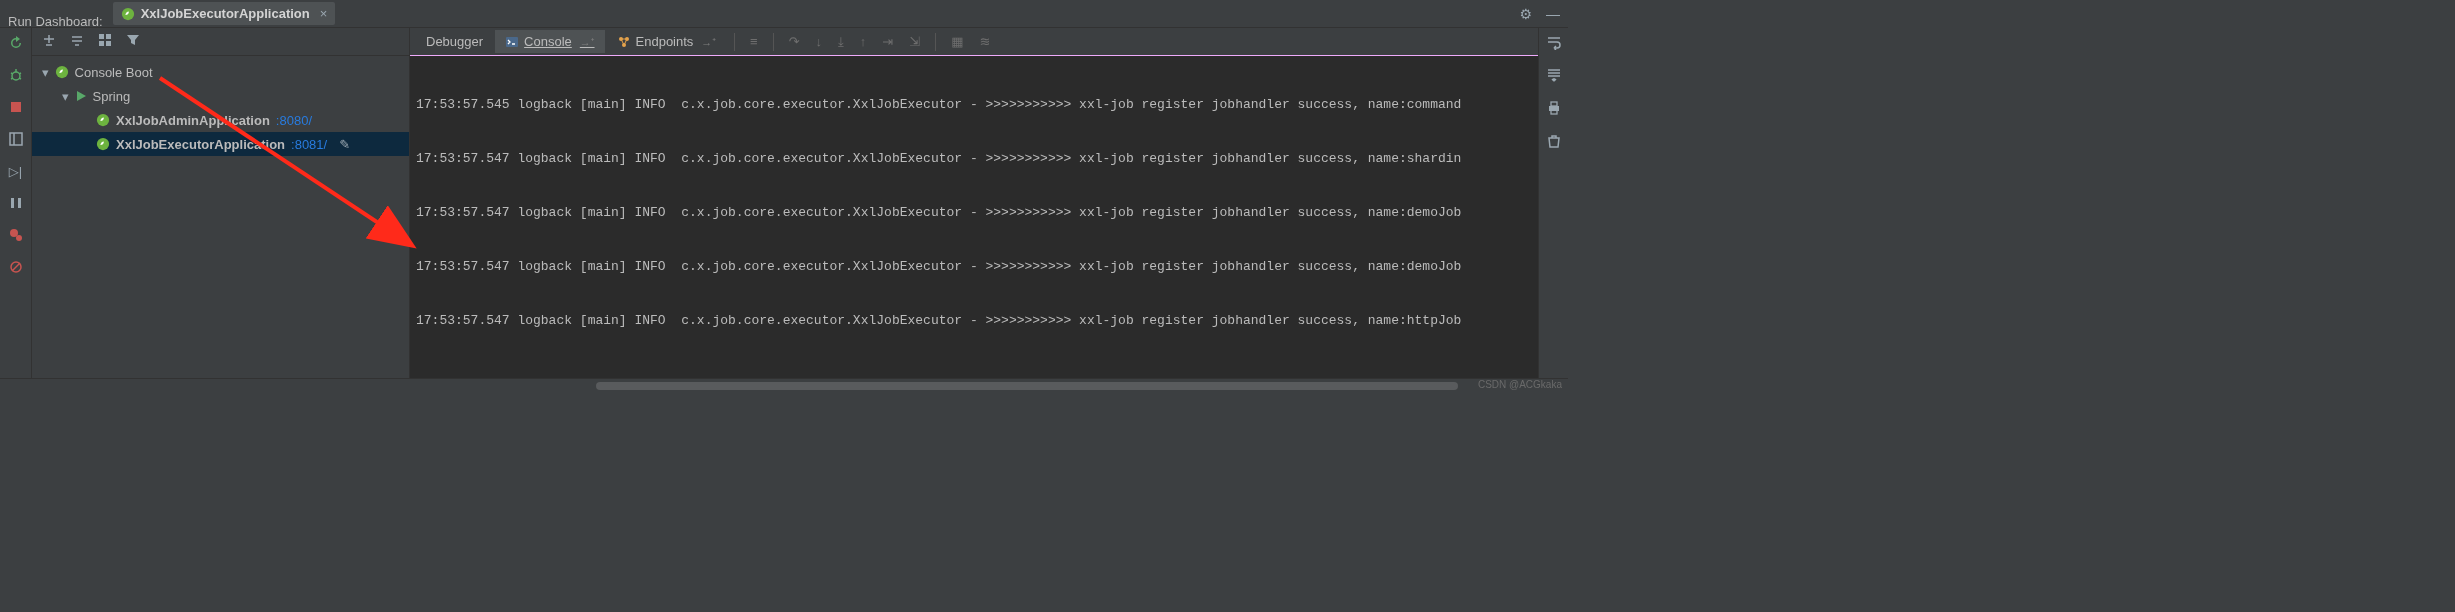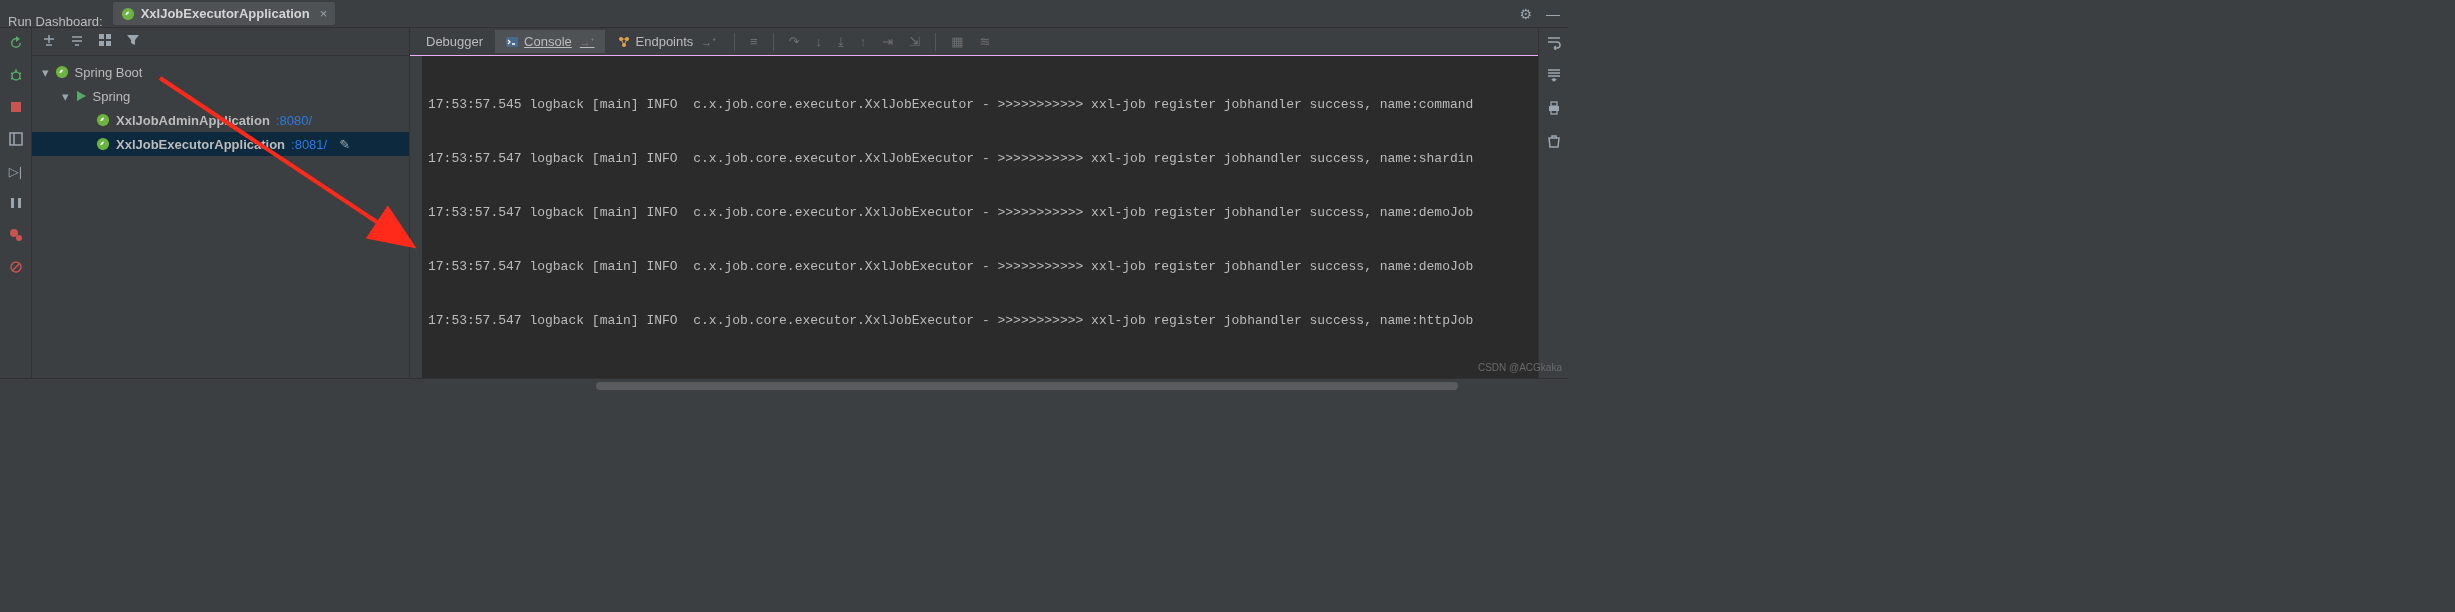--- a/index.html
+++ b/index.html
@@ -111,21 +111,20 @@
   flex: 1;
   background: #2b2b2b;
   font-family: "Consolas", "Courier New", monospace;
   font-size: 13px;
   line-height: 18px;
   padding: 4px 6px;
   color: #bbbbbb;
   overflow: hidden;
   white-space: pre;
   position: relative;
-  margin-left: 12px;
 }
 .logline { white-space: pre; }
 
 
 .right-gutter {
   width: 30px;
   background: #3c3f41;
   border-left: 1px solid #323232;
   display: flex;
   flex-direction: column;
@@ -154,21 +153,21 @@
 
 
 .arrow {
   position: absolute;
   pointer-events: none;
 }
 
 
 .watermark {
   position: absolute;
-  bottom: 19px;
+  bottom: 2px;
   right: 6px;
   font-size: 10px;
   color: #6a6a6a;
 }
 
 
 .green { color: #59a869; }
 .red { color: #c75450; }
 .grey { color: #9aa7b0; }
 .dim { color: #6e6e6e; }
@@ -269,21 +268,21 @@
       </span>
     </div>
 
     <div class="tree">
       <div class="tree-row">
         <span class="grey">▾</span>
         <svg width="14" height="14" viewBox="0 0 16 16">
             <circle cx="8" cy="8" r="7" fill="#6db33f"></circle>
             <path d="M5 9c0-2 2-4 4-4 0 2-1 4-4 4z" fill="#fff"></path>
           </svg>
-        <span>Spring Boot</span>
+        <span>Console Boot</span>
       </div>
       <div class="tree-row indent1">
         <span class="grey">▾</span>
         <svg width="12" height="12" viewBox="0 0 12 12">
             <path d="M2 1l9 5-9 5z" fill="#59a869"></path>
           </svg>
         <span>Spring</span>
       </div>
       <div class="tree-row indent2">
         <svg width="14" height="14" viewBox="0 0 16 16">

